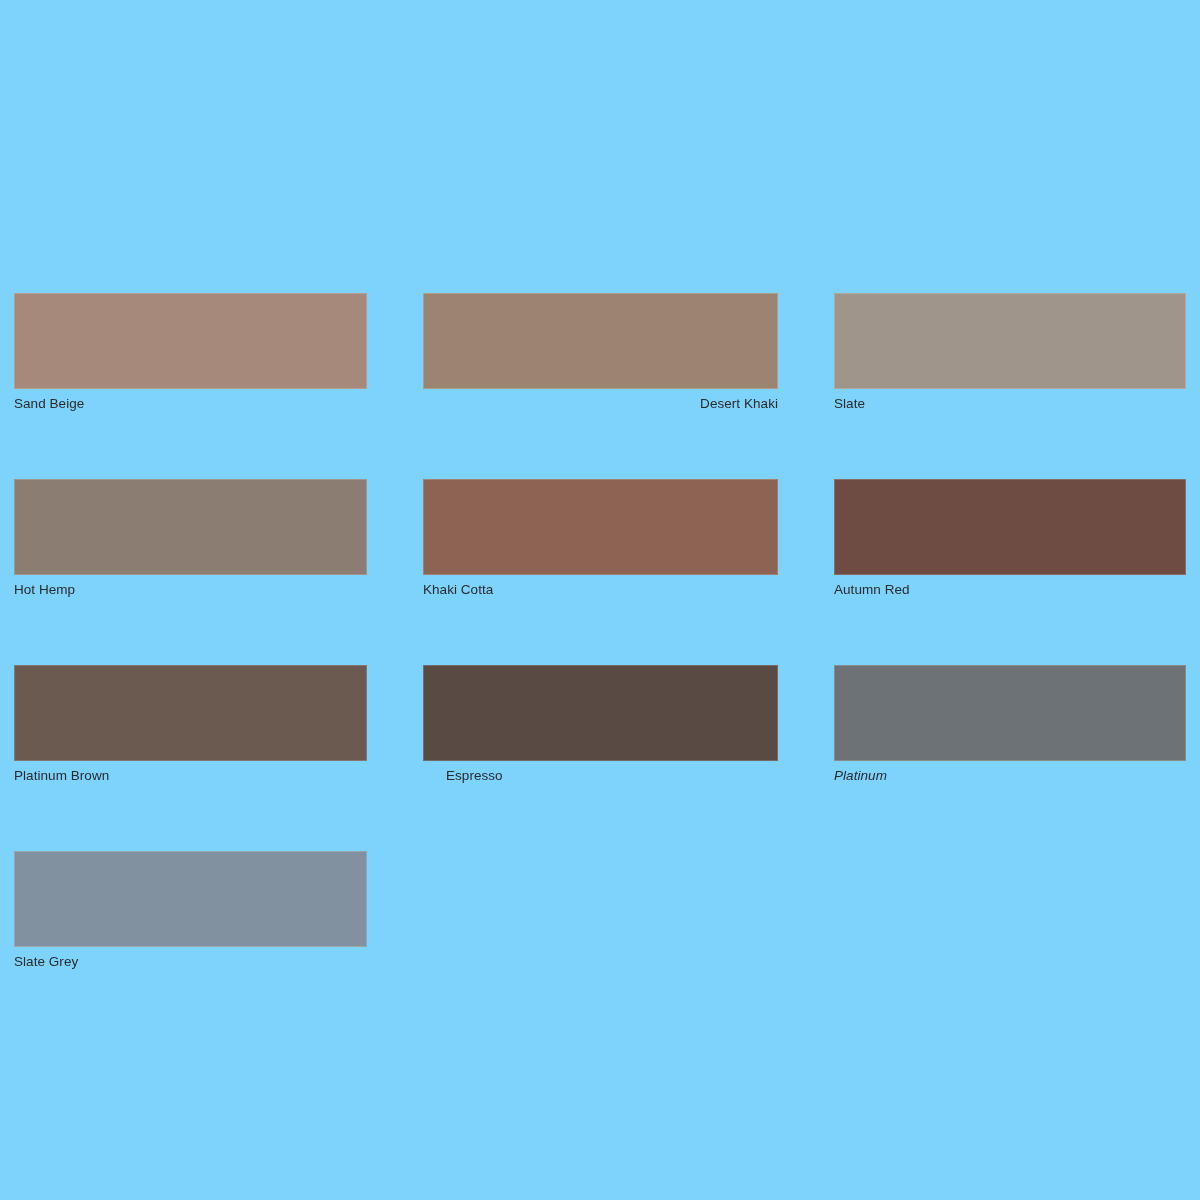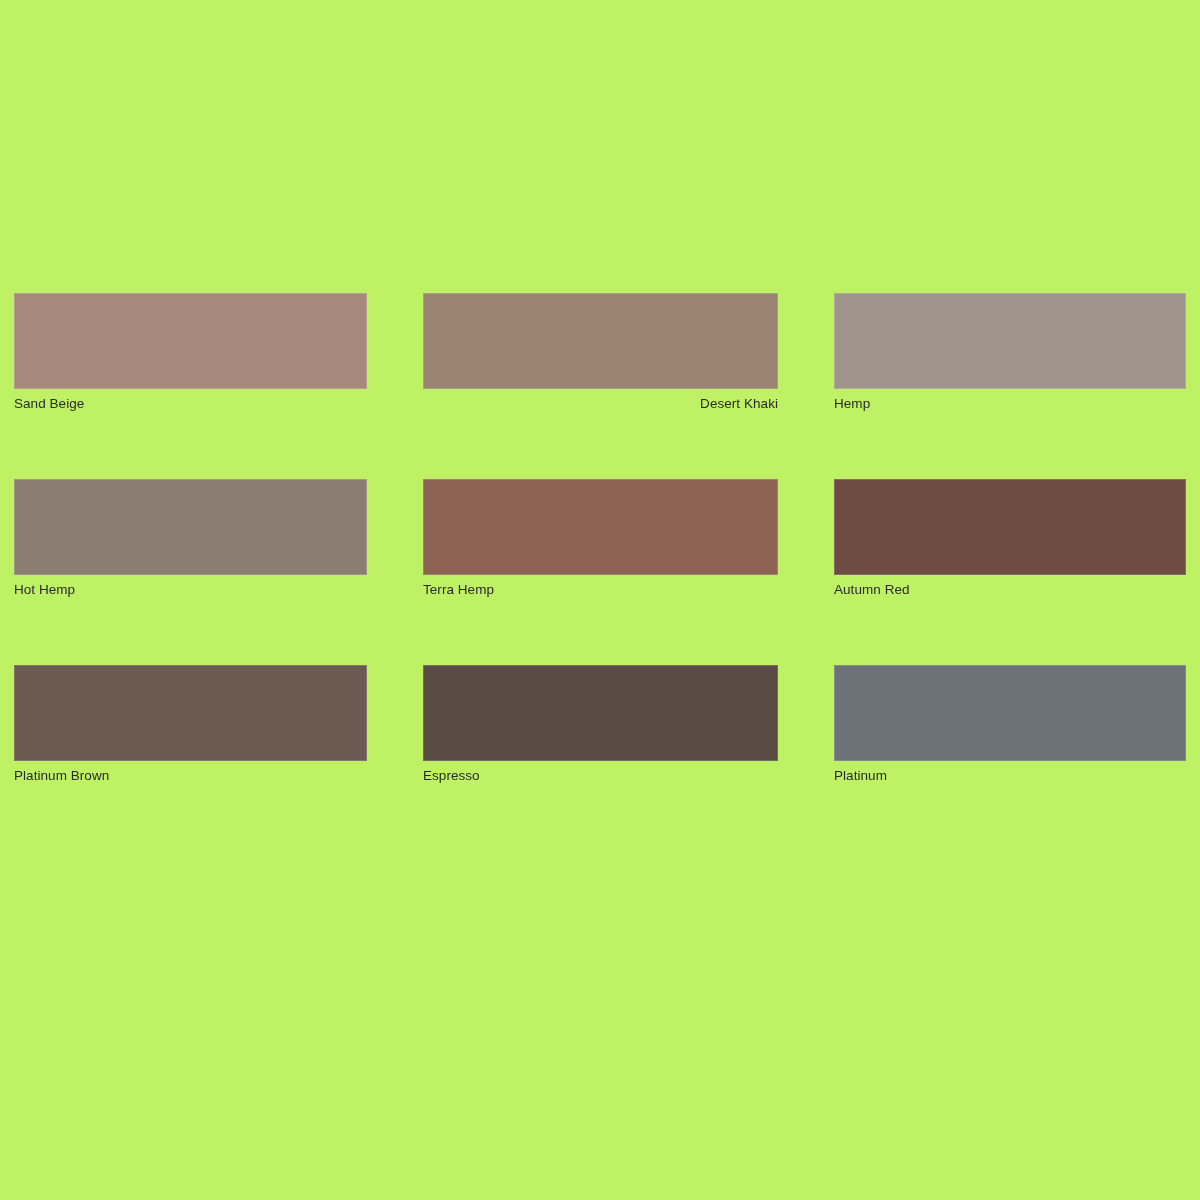--- a/index.html
+++ b/index.html
@@ -55,52 +55,56 @@
     line-height: 17px;
     color: #2b2b2b;
     letter-spacing: 0.05px;
     white-space: nowrap;
     font-family: "Liberation Sans", "DejaVu Sans", sans-serif;
   }
 </style>
 </head>
 <body style="background-color: rgb(255, 255, 255);">
 
-<div id="palette-board" style="background-color: #bef264;">
+<div id="palette-board" style="background-color: #7dd3fc;">
   <div id="swatch-grid">
       <div class="swatch-cell">
         <div class="swatch-chip" style="background-color: rgb(166, 137, 122);"></div>
         <span class="swatch-label" style="color: rgb(43, 43, 43);">Sand Beige</span>
       </div>
       <div class="swatch-cell">
         <div class="swatch-chip" style="background-color: rgb(155, 133, 114);"></div>
         <span class="swatch-label" style="color: rgb(43, 43, 43); text-align: right;">Desert Khaki</span>
       </div>
       <div class="swatch-cell">
         <div class="swatch-chip" style="background-color: rgb(160, 149, 138);"></div>
-        <span class="swatch-label" style="color: rgb(43, 43, 43);">Hemp</span>
+        <span class="swatch-label" style="color: rgb(43, 43, 43);">Slate</span>
       </div>
       <div class="swatch-cell">
         <div class="swatch-chip" style="background-color: rgb(139, 125, 114);"></div>
         <span class="swatch-label" style="color: rgb(43, 43, 43);">Hot Hemp</span>
       </div>
       <div class="swatch-cell">
         <div class="swatch-chip" style="background-color: rgb(141, 99, 83);"></div>
-        <span class="swatch-label" style="color: rgb(43, 43, 43);">Terra Hemp</span>
+        <span class="swatch-label" style="color: rgb(43, 43, 43);">Khaki Cotta</span>
       </div>
       <div class="swatch-cell">
         <div class="swatch-chip" style="background-color: rgb(110, 76, 68);"></div>
         <span class="swatch-label" style="color: rgb(43, 43, 43);">Autumn Red</span>
       </div>
       <div class="swatch-cell">
         <div class="swatch-chip" style="background-color: rgb(107, 90, 80);"></div>
         <span class="swatch-label" style="color: rgb(43, 43, 43);">Platinum Brown</span>
       </div>
       <div class="swatch-cell">
         <div class="swatch-chip" style="background-color: rgb(89, 75, 68);"></div>
-        <span class="swatch-label" style="color: rgb(43, 43, 43);">Espresso</span>
+        <span class="swatch-label" style="color: rgb(43, 43, 43); margin-left: 23px;">Espresso</span>
       </div>
       <div class="swatch-cell">
         <div class="swatch-chip" style="background-color: rgb(109, 114, 118);"></div>
-        <span class="swatch-label" style="color: rgb(43, 43, 43);">Platinum</span>
+        <span class="swatch-label" style="color: rgb(43, 43, 43); font-style: italic;">Platinum</span>
+      </div>
+      <div class="swatch-cell">
+        <div class="swatch-chip" style="background-color: rgb(129, 145, 160);"></div>
+        <span class="swatch-label" style="color: rgb(43, 43, 43);">Slate Grey</span>
       </div>
     </div>
 </div>
 
 </body></html>

